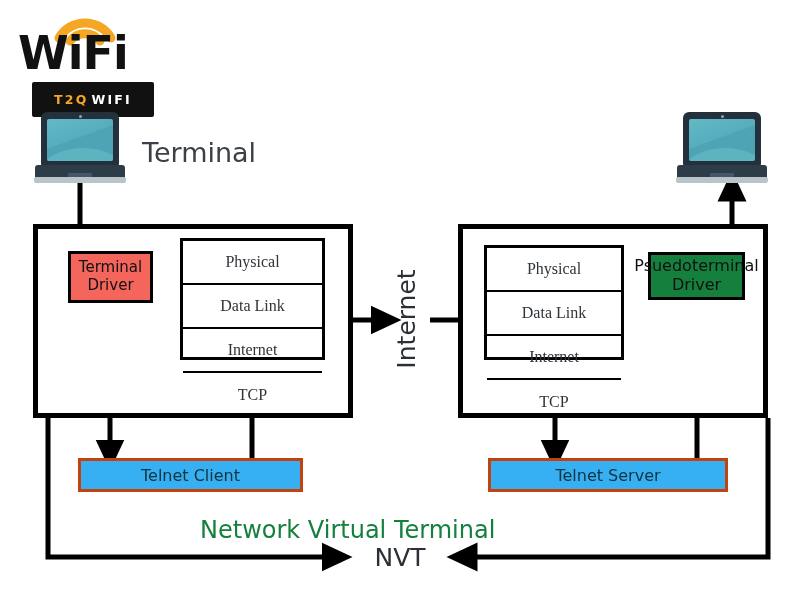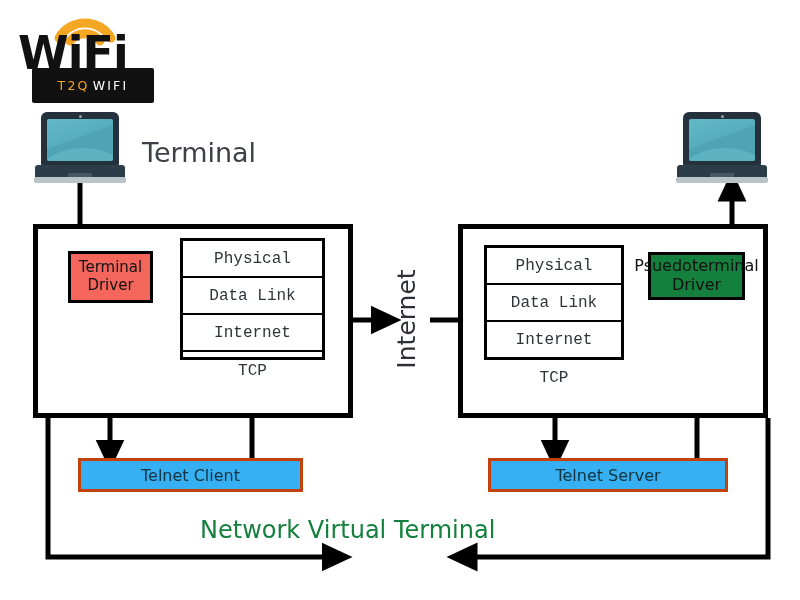--- a/index.html
+++ b/index.html
@@ -27,30 +27,30 @@
     width: 150px;
     font-size: 46px;
     font-weight: 800;
     letter-spacing: -1px;
     color: #111111;
     font-family: "DejaVu Sans", sans-serif;
     line-height: 1;
   }
   .logo-bar {
     position: absolute;
-    left: 14px; top: 60px;
+    left: 14px; top: 74px;
     width: 122px; height: 35px;
     background: #111111;
     border-radius: 2px;
     display: flex;
     align-items: center;
     justify-content: center;
     gap: 3px;
     font-size: 12.5px;
-    font-weight: 400;
+    font-weight: 700;
     letter-spacing: 2.2px;
     font-family: "DejaVu Sans", sans-serif;
   }
   .logo-bar .t2q { color: #f5a623; }
   .logo-bar .wifi { color: #ffffff; }
 
   
   .laptop { width: 92px; height: 72px; }
   .lap-lid {
     position: absolute;
@@ -139,28 +139,28 @@
   .driver-left  { background: #f4655c; font-size: 15px; }
   .driver-right { background: #15803d; font-size: 16px; }
 
   
   .stack {
     border: 3px solid #000000;
     background: #ffffff;
     box-sizing: border-box;
   }
   .stack-row {
-    height: 37px;
+    height: 44px;
     border-bottom: 2px solid #000000;
     display: flex;
     align-items: center;
     justify-content: center;
     font-size: 16px;
     color: #2f3439;
-    font-family: Liberation Mono, monospace;
+    font-family: Liberation Serif, serif;
     box-sizing: border-box;
   }
   .stack-row:last-child { border-bottom: none; }
 
   
   .telnet-box {
     border: 3px solid #c2410c;
     background: #36b0f2;
     box-sizing: border-box;
     display: flex;
@@ -301,14 +301,15 @@
     </div>
   </div>
 
   <div class="abs" id="internet-label" style="left:358px; top:303px; width:100px; height:32px;">Internet</div>
 
   <div class="abs telnet-box" style="left:78px; top:458px; width:225px; height:34px;">Telnet Client</div>
 
   <div class="abs telnet-box" style="left:488px; top:458px; width:240px; height:34px;">Telnet Server</div>
 
   <div class="abs" id="nvt-title" style="left:200px; top:516px; width:400px;">Network Virtual Terminal</div>
+  <div class="abs" id="nvt-abbrev" style="left:350px; top:543px; width:100px;">NVT</div>
 
 </div>
 
 </body></html>

